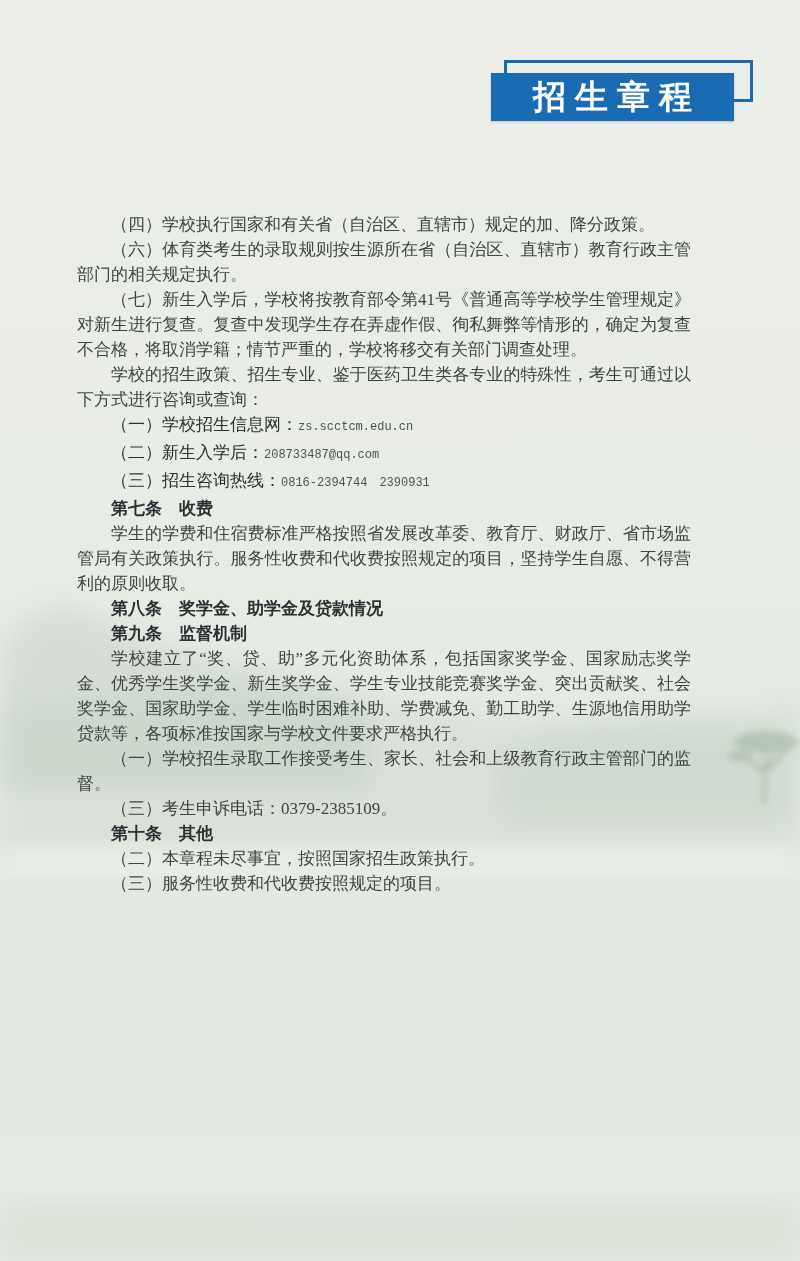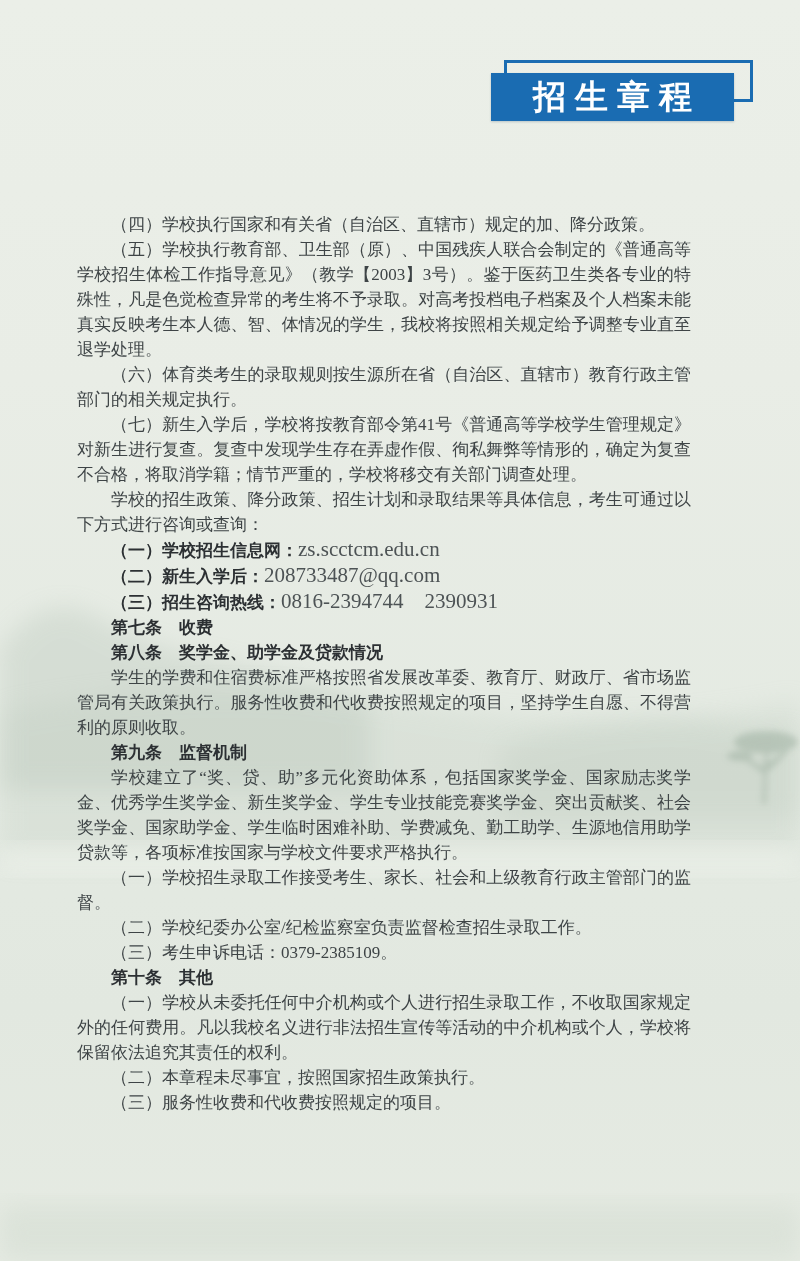--- a/index.html
+++ b/index.html
@@ -63,26 +63,26 @@
     font-family: "Liberation Sans", sans-serif;
     font-weight: bold;
     color: #2c3033;
     text-align: left;
   }
   .para.contact {
     text-align: left;
     white-space: nowrap;
   }
   .contact-label {
-    font-weight: bold;
+    font-weight: normal;
     color: #2c3033;
   }
   .contact-value {
-    font-family: Liberation Serif, serif;
-    font-size: 21px;
+    font-family: Liberation Mono, monospace;
+    font-size: 12px;
     color: #4d5355;
   }
 </style>
 </head>
 <body>
 
 <div class="page">
 
   <svg class="bg-art" viewBox="0 0 800 1261" xmlns="http://www.w3.org/2000/svg" aria-hidden="true">
     <defs>
@@ -113,34 +113,31 @@
     <rect x="0" y="1205" width="800" height="56" fill="#c9d4c8" opacity="0.35" filter="url(#soft)"></rect>
   </svg>
 
   <div>
     <div class="banner-outline"></div>
     <div class="banner-fill">招生章程</div>
   </div>
 
   <main class="document">
       <p class="para body">（四）学校执行国家和有关省（自治区、直辖市）规定的加、降分政策。</p>
-      <p class="para body">（五）学校执行教育部、卫生部（原）、中国残疾人联合会制定的《普通高等学校招生体检工作指导意见》（教学【2003】3号）。鉴于医药卫生类各专业的特殊性，凡是色觉检查异常的考生将不予录取。对高考投档电子档案及个人档案未能真实反映考生本人德、智、体情况的学生，我校将按照相关规定给予调整专业直至退学处理。</p>
       <p class="para body">（六）体育类考生的录取规则按生源所在省（自治区、直辖市）教育行政主管部门的相关规定执行。</p>
       <p class="para body">（七）新生入学后，学校将按教育部令第41号《普通高等学校学生管理规定》对新生进行复查。复查中发现学生存在弄虚作假、徇私舞弊等情形的，确定为复查不合格，将取消学籍；情节严重的，学校将移交有关部门调查处理。</p>
-      <p class="para body">学校的招生政策、降分政策、招生计划和录取结果等具体信息，考生可通过以下方式进行咨询或查询：</p>
+      <p class="para body">学校的招生政策、招生专业、鉴于医药卫生类各专业的特殊性，考生可通过以下方式进行咨询或查询：</p>
       <p class="para contact"><span class="contact-label">（一）学校招生信息网：</span><span class="contact-value">zs.scctcm.edu.cn</span></p>
       <p class="para contact"><span class="contact-label">（二）新生入学后：</span><span class="contact-value">208733487@qq.com</span></p>
       <p class="para contact"><span class="contact-label">（三）招生咨询热线：</span><span class="contact-value">0816-2394744　2390931</span></p>
       <p class="para heading">第七条　收费</p>
+      <p class="para body">学生的学费和住宿费标准严格按照省发展改革委、教育厅、财政厅、省市场监管局有关政策执行。服务性收费和代收费按照规定的项目，坚持学生自愿、不得营利的原则收取。</p>
       <p class="para heading">第八条　奖学金、助学金及贷款情况</p>
-      <p class="para body">学生的学费和住宿费标准严格按照省发展改革委、教育厅、财政厅、省市场监管局有关政策执行。服务性收费和代收费按照规定的项目，坚持学生自愿、不得营利的原则收取。</p>
       <p class="para heading">第九条　监督机制</p>
       <p class="para body">学校建立了“奖、贷、助”多元化资助体系，包括国家奖学金、国家励志奖学金、优秀学生奖学金、新生奖学金、学生专业技能竞赛奖学金、突出贡献奖、社会奖学金、国家助学金、学生临时困难补助、学费减免、勤工助学、生源地信用助学贷款等，各项标准按国家与学校文件要求严格执行。</p>
       <p class="para body">（一）学校招生录取工作接受考生、家长、社会和上级教育行政主管部门的监督。</p>
-      <p class="para body">（二）学校纪委办公室/纪检监察室负责监督检查招生录取工作。</p>
       <p class="para body">（三）考生申诉电话：0379-2385109。</p>
       <p class="para heading">第十条　其他</p>
-      <p class="para body">（一）学校从未委托任何中介机构或个人进行招生录取工作，不收取国家规定外的任何费用。凡以我校名义进行非法招生宣传等活动的中介机构或个人，学校将保留依法追究其责任的权利。</p>
       <p class="para body">（二）本章程未尽事宜，按照国家招生政策执行。</p>
       <p class="para body">（三）服务性收费和代收费按照规定的项目。</p>
     </main>
 
 </div>
 
 </body></html>

